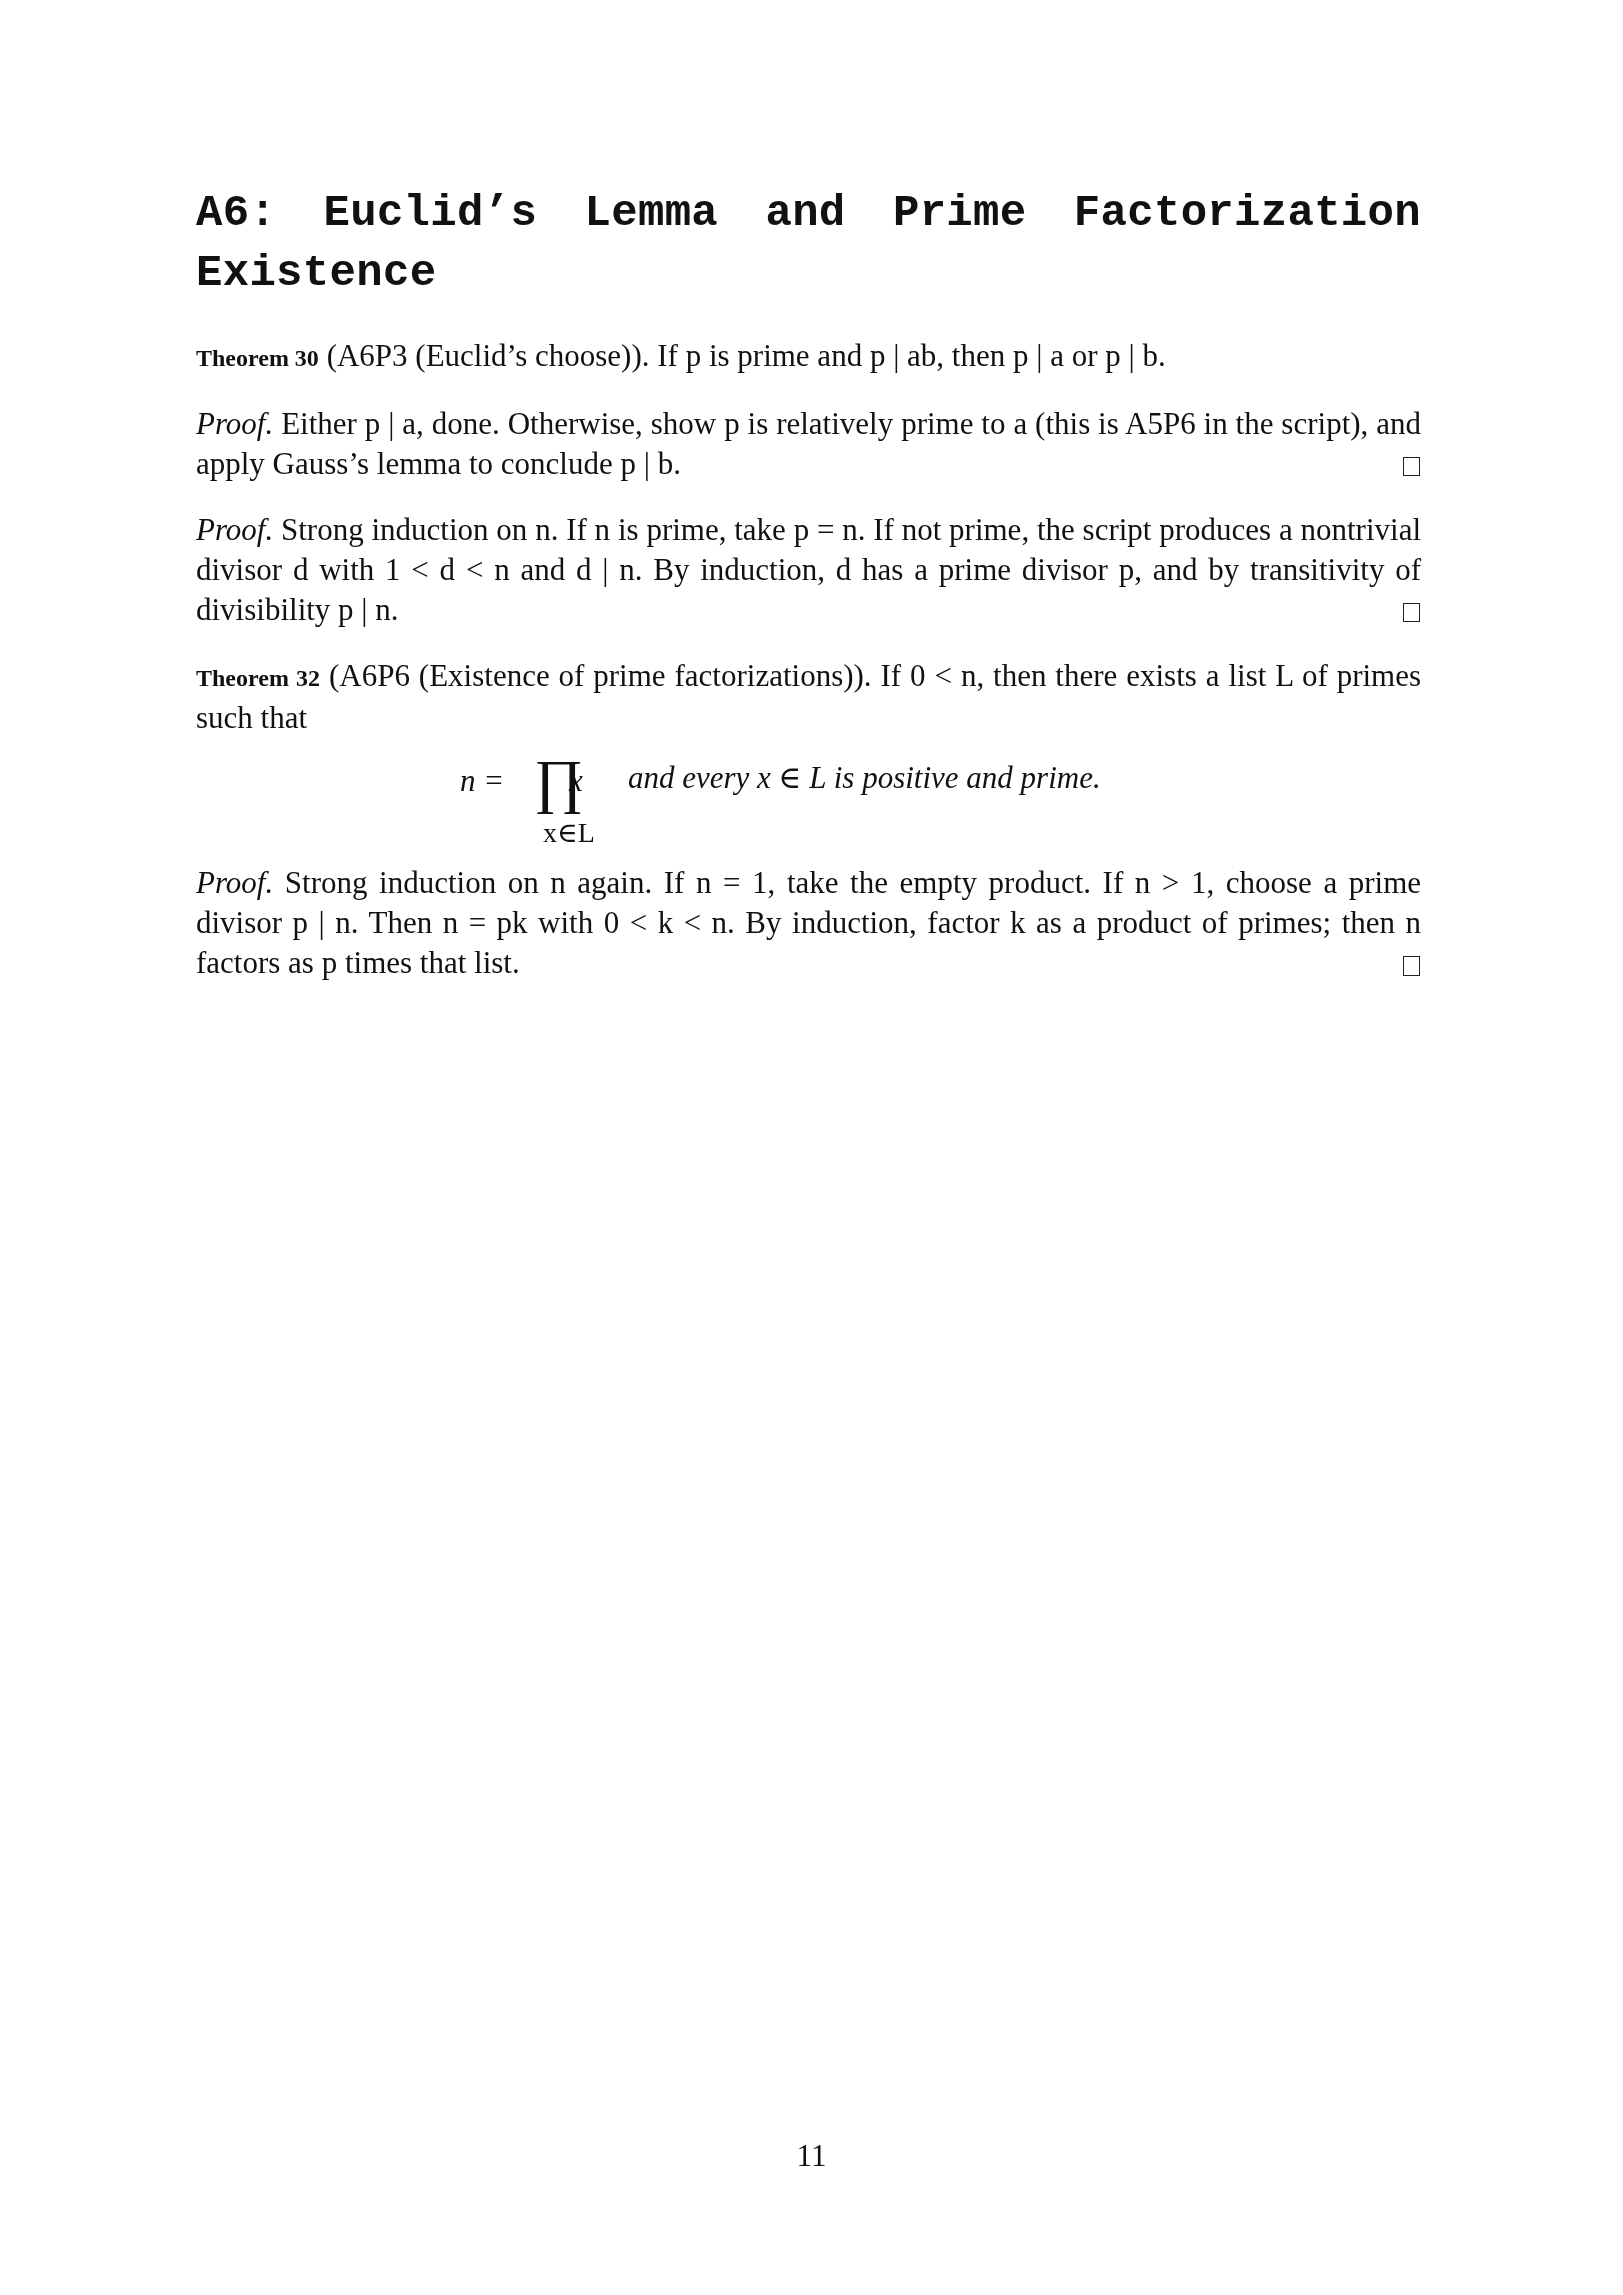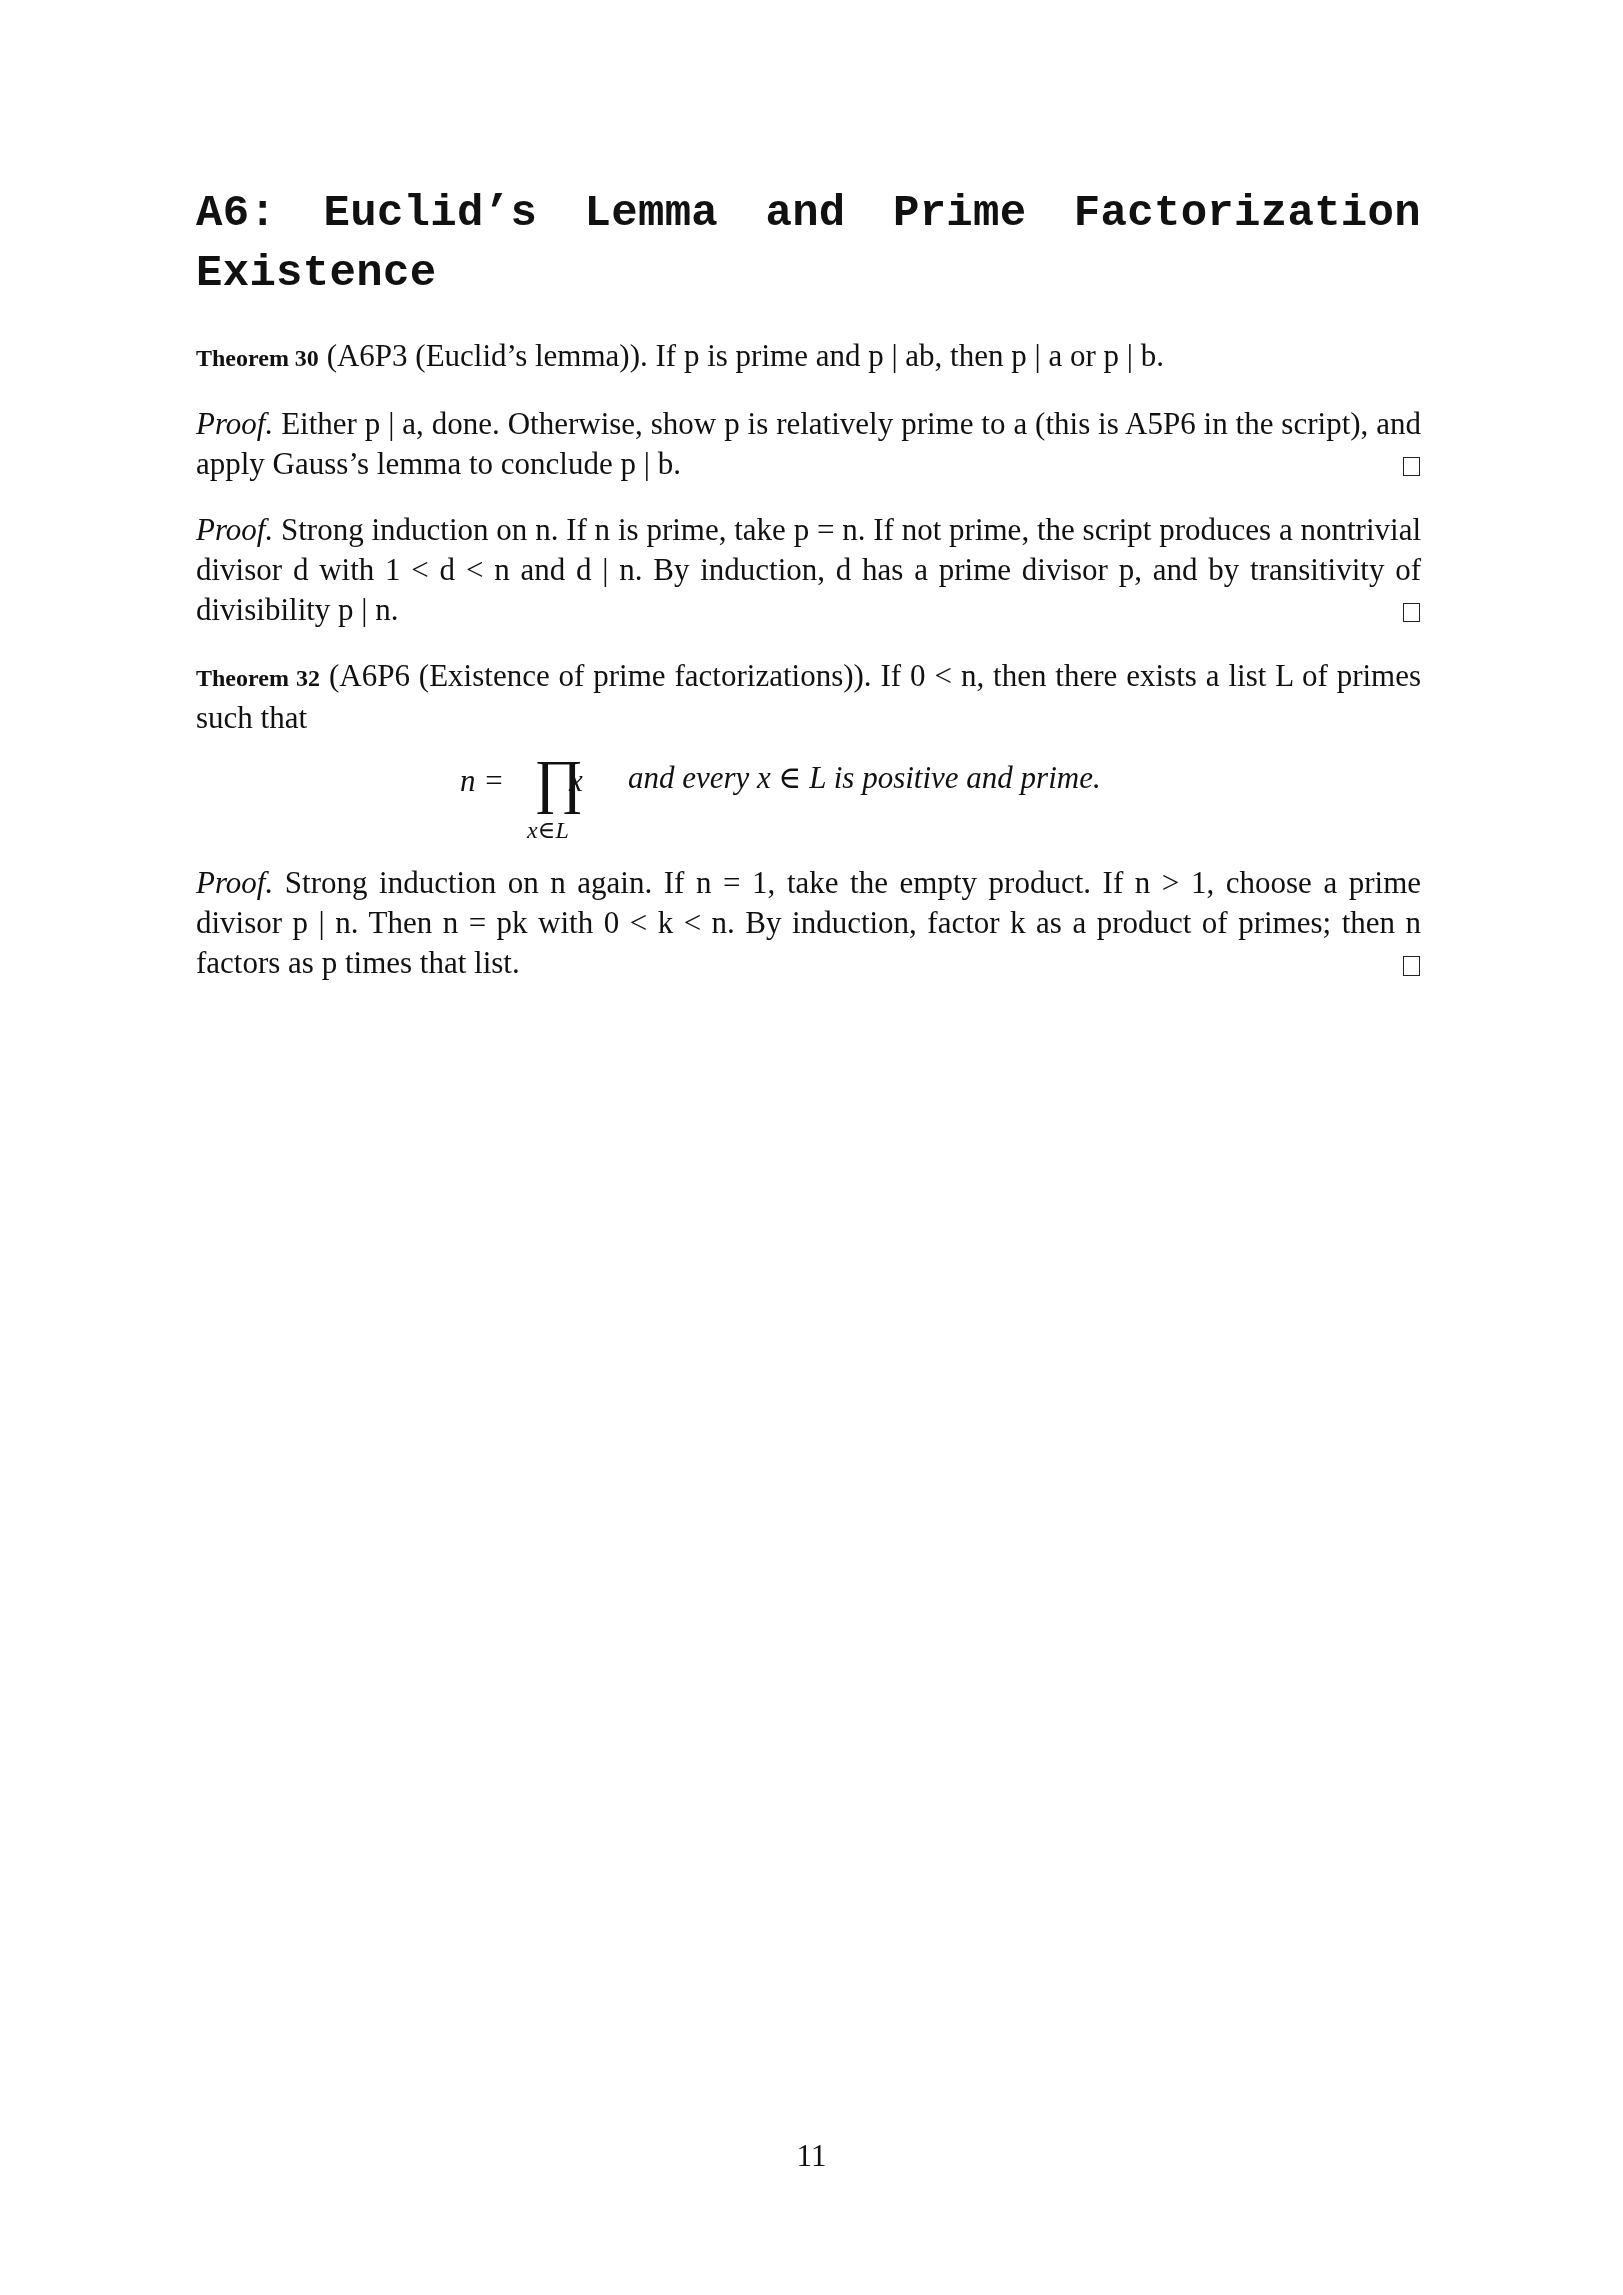--- a/index.html
+++ b/index.html
@@ -72,24 +72,23 @@
     }
     .display .prod {
       position: absolute;
       left: 338px;
       top: 0px;
       font-size: 60px;
       line-height: 60px;
     }
     .display .prod-sub {
       position: absolute;
-      left: 331px;
+      left: 347px;
       top: 65px;
-      font-size: 24px;
-      font-style: italic;
+      font-size: 28px;
     }
     .display .term {
       position: absolute;
       left: 373px;
       top: 11.8px;
       font-style: italic;
     }
     .display .cond {
       position: absolute;
       left: 432px;
@@ -108,21 +107,21 @@
   </style>
 </head>
 <body>
 
 <div class="page">
 
   <h1>A6:  Euclid’s Lemma and Prime Factorization Existence</h1>
 
   <p class="block">
     <span class="thm-head">Theorem 30</span>
-    <span class="thm-note">(A6P3 (Euclid’s lemma)).</span>
+    <span class="thm-note">(A6P3 (Euclid’s choose)).</span>
     <span class="thm-body">If p is prime and p | ab, then p | a or p | b.</span>
   </p>
   <p class="block">
     <span class="proof-label">Proof.</span>
     <span>Either p | a, done. Otherwise, show p is relatively prime to a (this is A5P6 in the script), and apply Gauss’s lemma to conclude p | b.</span>
     <span class="qed"></span>
   </p>
 
   <p class="block">
     <span class="proof-label">Proof.</span>

